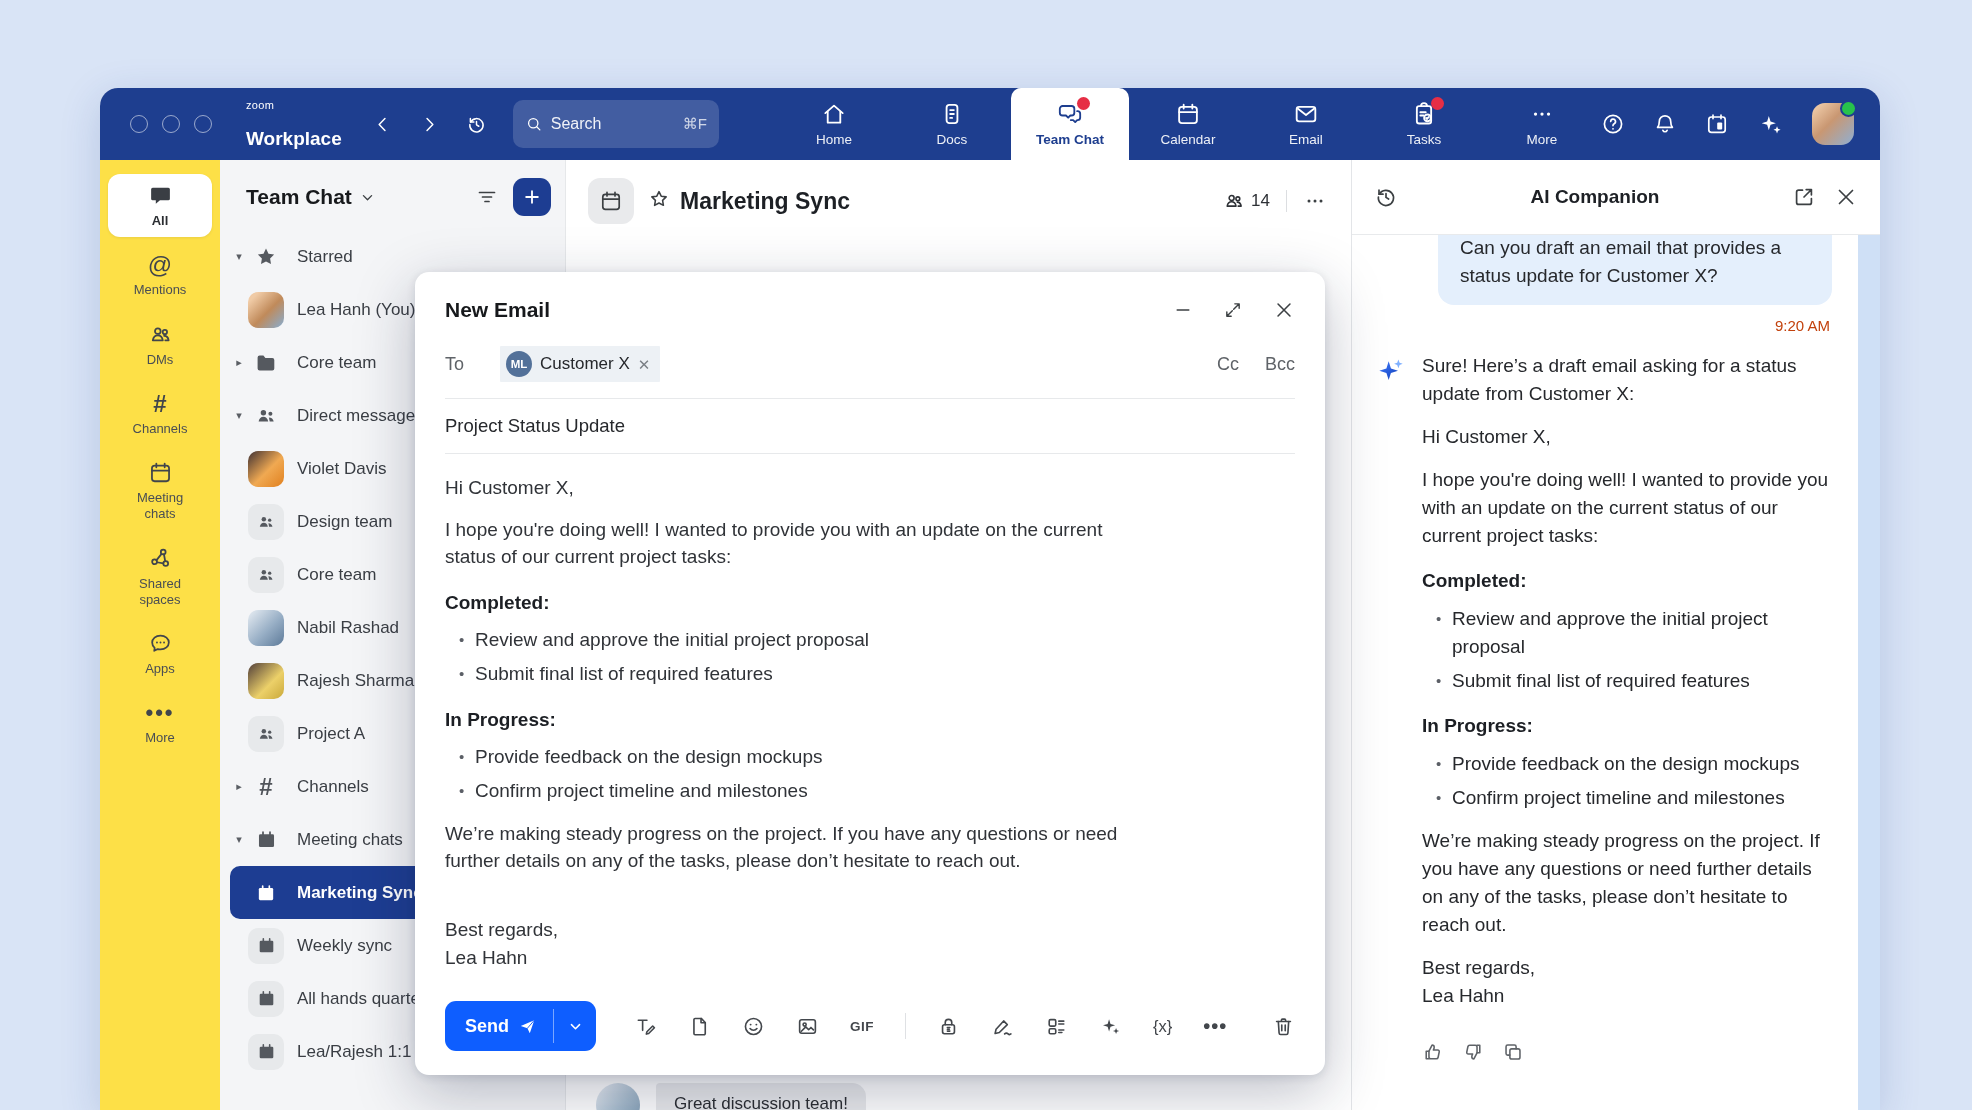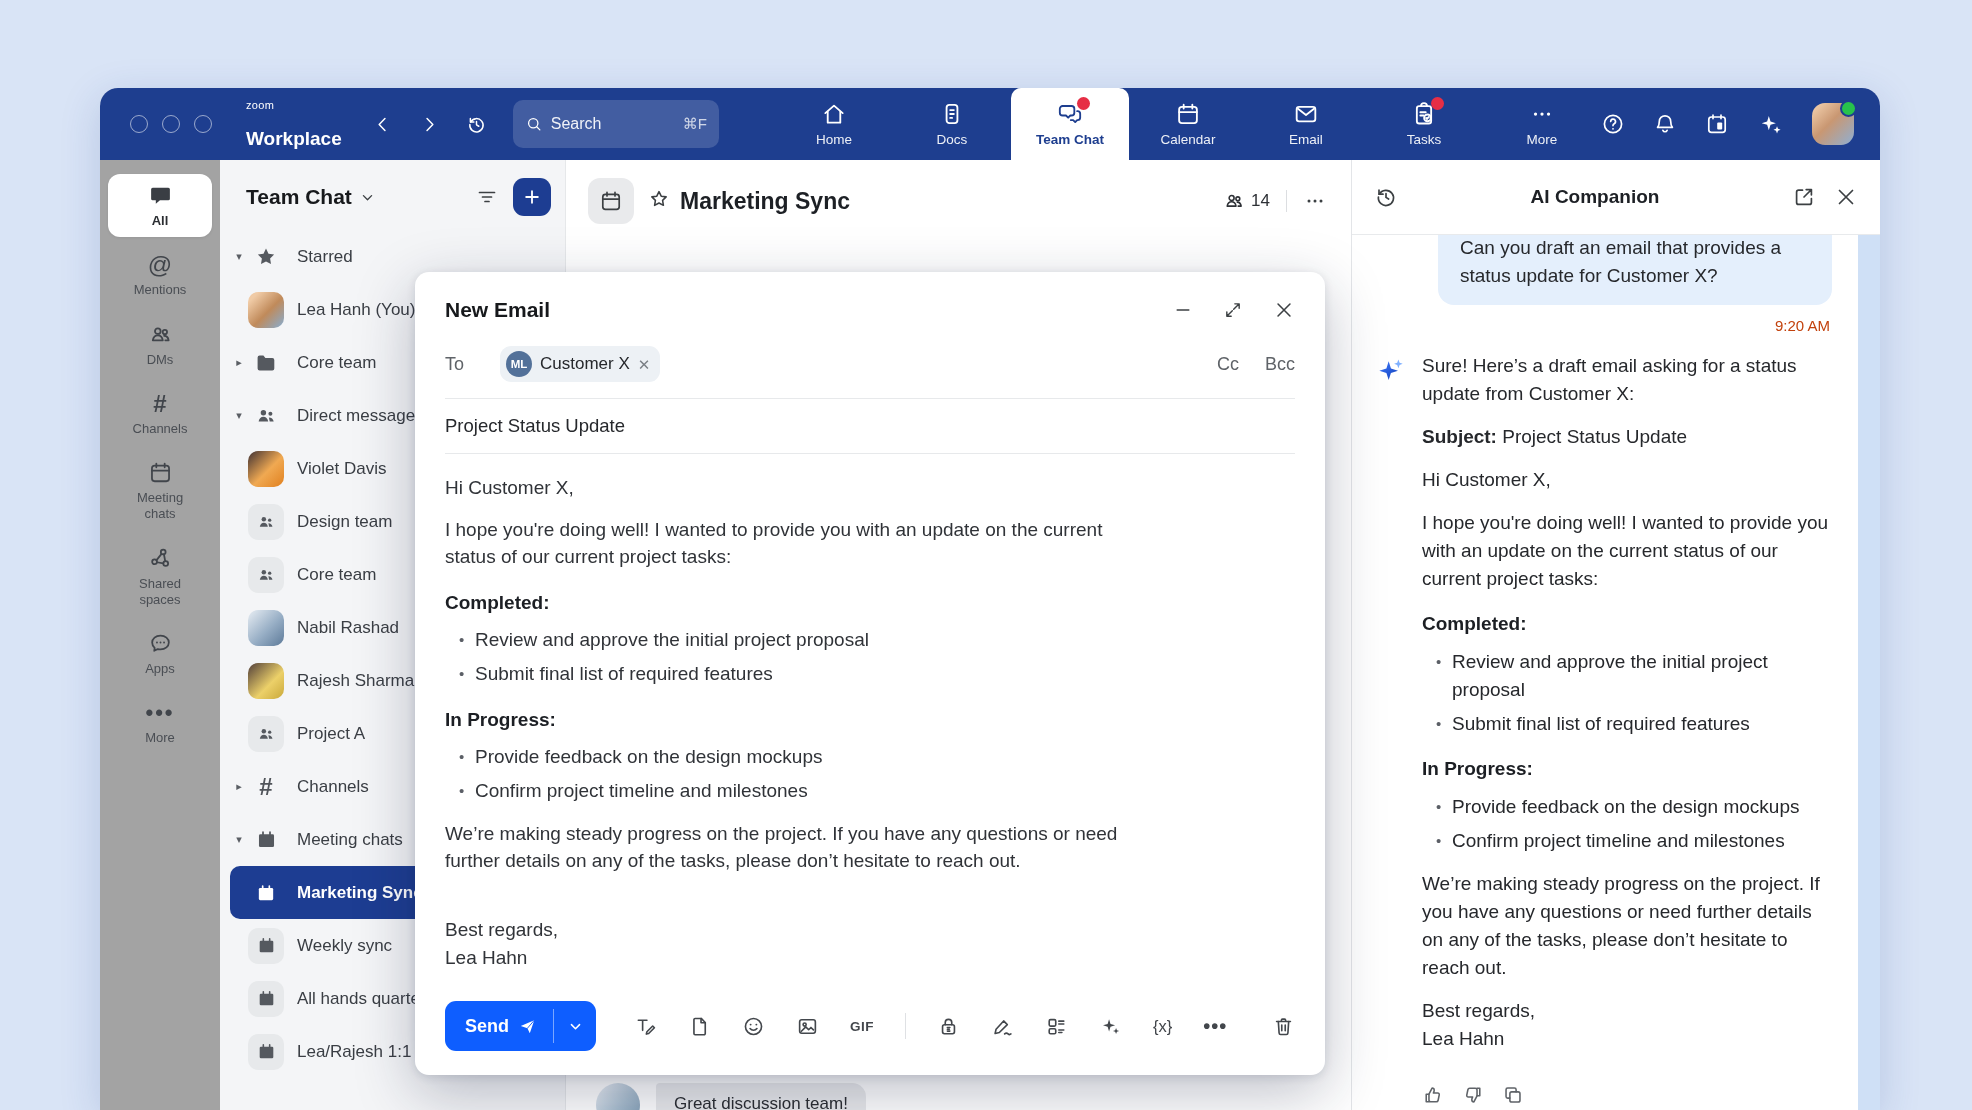--- a/index.html
+++ b/index.html
@@ -36,21 +36,21 @@
   .dot{position:absolute;top:-4px;right:-7px;width:13px;height:13px;border-radius:50%;background:#e62e45;}
   .navright{display:flex;align-items:center;gap:28px;margin-left:auto;margin-right:26px;}
   .navright .ic{width:24px;height:24px;}
   .nav-avatar{width:42px;height:42px;border-radius:13px;position:relative;
               background:linear-gradient(135deg,#ecc7a4 10%,#c99772 45%,#8fb0d4 100%);}
   .nav-avatar i{position:absolute;top:-3px;right:-3px;width:13px;height:13px;border-radius:50%;
                 background:#27c24c;border:2.5px solid #1e3e8f;}
   
   .wbody{display:flex;height:950px;}
   
-  .rail{width:120px;background:#a3a3a3;display:flex;flex-direction:column;align-items:center;
+  .rail{width:120px;background:#fde047;display:flex;flex-direction:column;align-items:center;
         padding-top:14px;gap:6px;flex:none;}
   .railitem{width:104px;border-radius:12px;display:flex;flex-direction:column;align-items:center;
             padding:9px 0 8px;color:#41454b;cursor:pointer;}
   .railitem .ic{width:25px;height:25px;}
   .railitem .lbl{font-size:13px;margin-top:5px;text-align:center;line-height:1.25;color:#4a4e54;}
   .railitem.active{background:#fff;box-shadow:0 1px 3px rgba(0,0,0,.08);}
   .railitem.active .lbl{font-weight:bold;color:#2a2d31;}
   .at-glyph{font-size:24px;line-height:25px;font-weight:500;}
   .hash-glyph{font-size:24px;line-height:25px;font-weight:bold;}
   .dots-glyph{font-size:22px;line-height:25px;letter-spacing:2px;font-weight:bold;}
@@ -131,21 +131,21 @@
   
   .modal{position:absolute;left:315px;top:184px;width:910px;height:803px;background:#fff;
          border-radius:14px;box-shadow:0 18px 60px rgba(20,30,60,.28),0 2px 10px rgba(20,30,60,.12);
          z-index:50;display:flex;flex-direction:column;}
   .em-head{display:flex;align-items:center;padding:26px 30px 18px;}
   .em-title{font-size:21px;font-weight:bold;color:#17191c;}
   .em-actions{margin-left:auto;display:flex;align-items:center;gap:30px;color:#3c4043;}
   .em-actions .ic{width:20px;height:20px;cursor:pointer;}
   .em-to{display:flex;align-items:center;padding:6px 30px 16px;}
   .em-to .tolab{font-size:18px;color:#5f6368;margin-right:36px;}
-  .chip{display:flex;align-items:center;gap:8px;background:#edf1f5;border-radius:11px;
+  .chip{display:flex;align-items:center;gap:8px;background:#edf1f5;border-radius:1px;
         padding:5px 10px 5px 6px;}
   .chip .cav{width:26px;height:26px;border-radius:50%;background:#537199;color:#fff;font-size:11.5px;
              font-weight:bold;display:flex;align-items:center;justify-content:center;}
   .chip .cname{font-size:17px;color:#26282c;}
   .chip .cx{color:#7a7f85;font-size:15px;cursor:pointer;line-height:1;}
   .em-ccbcc{margin-left:auto;display:flex;gap:26px;font-size:18px;color:#5f6368;}
   .em-hr{height:1px;background:#e7e9eb;margin:0 30px;}
   .em-subj{padding:16px 30px;font-size:18.5px;color:#26282c;}
   .em-body{padding:20px 30px 0;font-size:19px;line-height:27px;color:#303338;max-width:680px;}
   .em-body p{margin:0 0 15px;}
@@ -706,21 +706,20 @@
                   <linearGradient id="aig" x1="0" y1="0" x2="1" y2="1">
                 <stop offset="0" stop-color="#3f7bff"></stop>
                     <stop offset="1" stop-color="#123fb8"></stop>
               </linearGradient>
                 </defs>
               <path d="M9.5 5.5 11.2 10.8 16.5 12.5 11.2 14.2 9.5 19.5 7.8 14.2 2.5 12.5 7.8 10.8Z" fill="url(#aig)"></path>
               <path d="m16.8 4.2.9 2.3 2.3.9-2.3.9-.9 2.3-.9-2.3-2.3-.9 2.3-.9Z" fill="#7fb0ff"></path>
             </svg>
             <div class="ai-col">
               <p>Sure! Here’s a draft email asking for a status update from Customer X:</p>
-              <p><span class="boldlab">Subject:</span> <span>Project Status Update</span></p>
               <p>Hi Customer X,</p>
               <p>I hope you're doing well! I wanted to provide you with an update on the current status of our current project tasks:</p>
               <h4>Completed:</h4>
               <ul>
                 <li>Review and approve the initial project proposal</li>
                 <li>Submit final list of required features</li>
               </ul>
               <h4>In Progress:</h4>
               <ul>
                 <li>Provide feedback on the design mockups</li>

